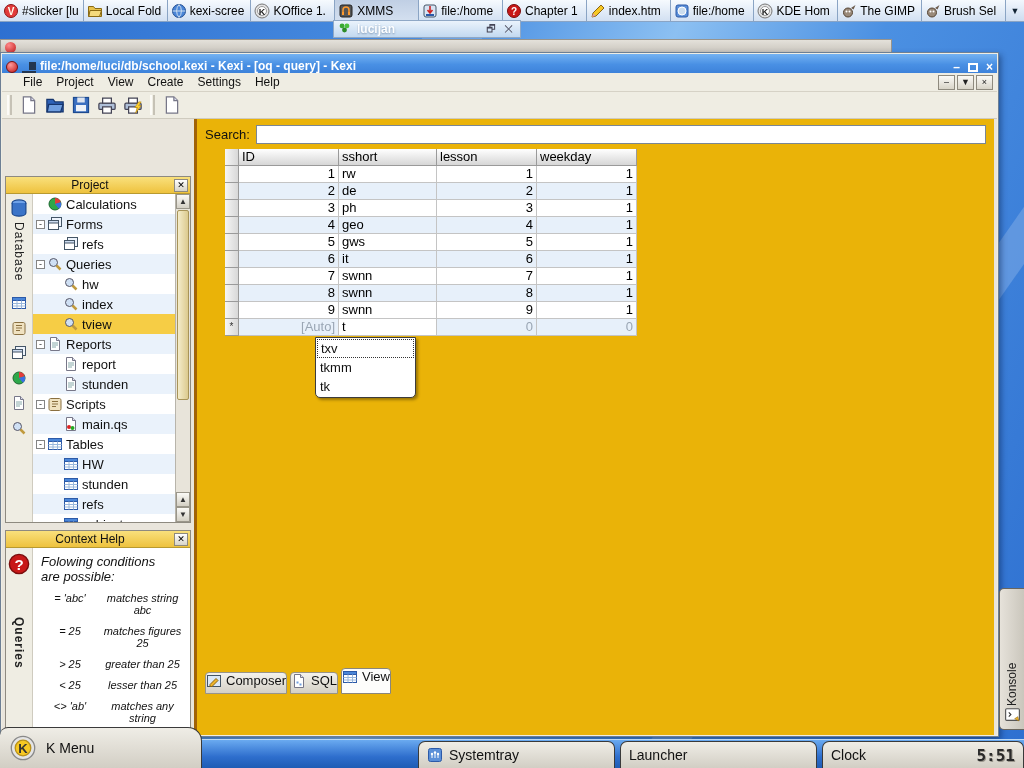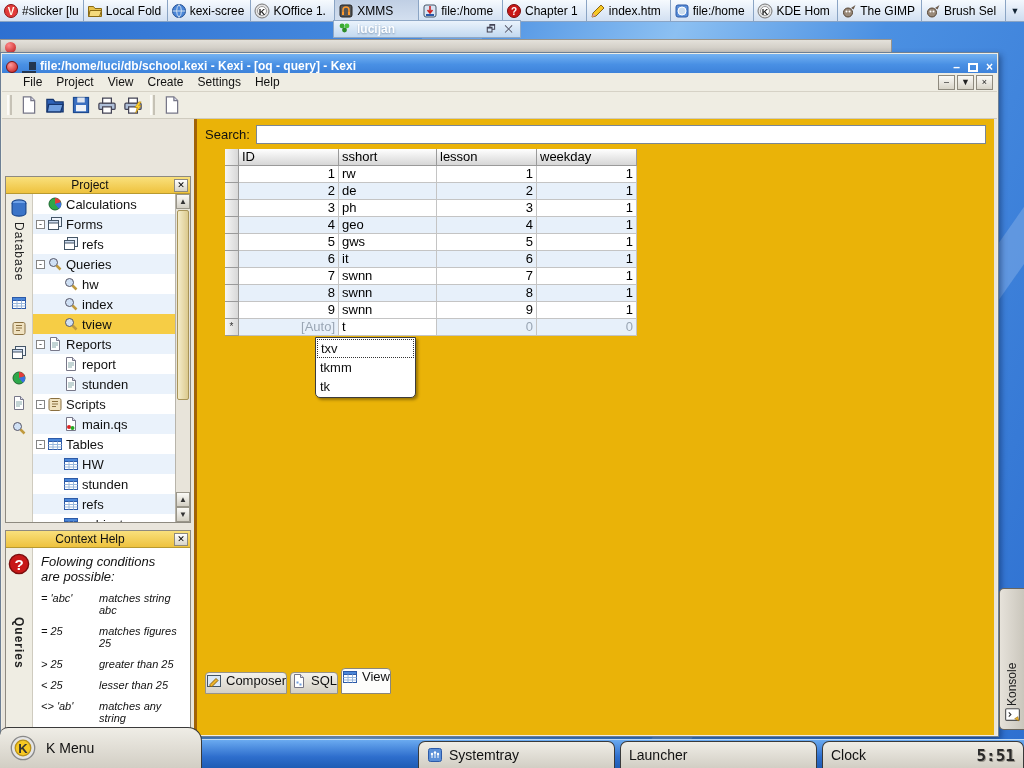--- a/index.html
+++ b/index.html
@@ -93,21 +93,21 @@
     display:flex; flex-direction:column; }
   .sb-btn { height:15px; background:linear-gradient(#fbfaf6,#d4d0c4); border:1px solid #9a968a;
     font-size:8px; text-align:center; line-height:13px; color:#333; cursor:pointer; }
   .sb-thumb { flex:none; height:190px; margin:1px; background:linear-gradient(90deg,#f4ecca,#dcca8e);
     border:1px solid #a89458; border-radius:2px; cursor:grab; }
   .sb-track { flex:1; }
 
   
   .help-content { flex:1; background:#fff; padding:6px 4px 0 8px; overflow:hidden; position:relative;font-style:italic; }
   .help-heading { font-size:13px; color:#111; margin-bottom:8px; width:130px; }
-  .help-row { display:flex; margin-bottom:9px; }
+  .help-row { display:flex; margin-bottom:9px;text-align:center; }
   .help-cond { width:58px; flex:none; font-size:11px; color:#111; }
   .help-desc { flex:1; font-size:11px; color:#111; }
   .help-more { position:absolute; bottom:2px; left:50%; font-size:8px; color:#000; }
   .qmark { width:22px; height:22px; margin:3px 0 6px; }
   .qmark svg { width:22px; height:22px; }
 
   
   .mdi { position:absolute; left:192px; top:0; right:3px; bottom:0; background:#eab308; border-left:3px solid #a16207; }
   .search-row { position:absolute; left:0; top:4px; right:0; height:22px; display:flex; align-items:center; }
   .search-label { font-size:13px; color:#111; margin-left:8px; margin-right:6px; }

